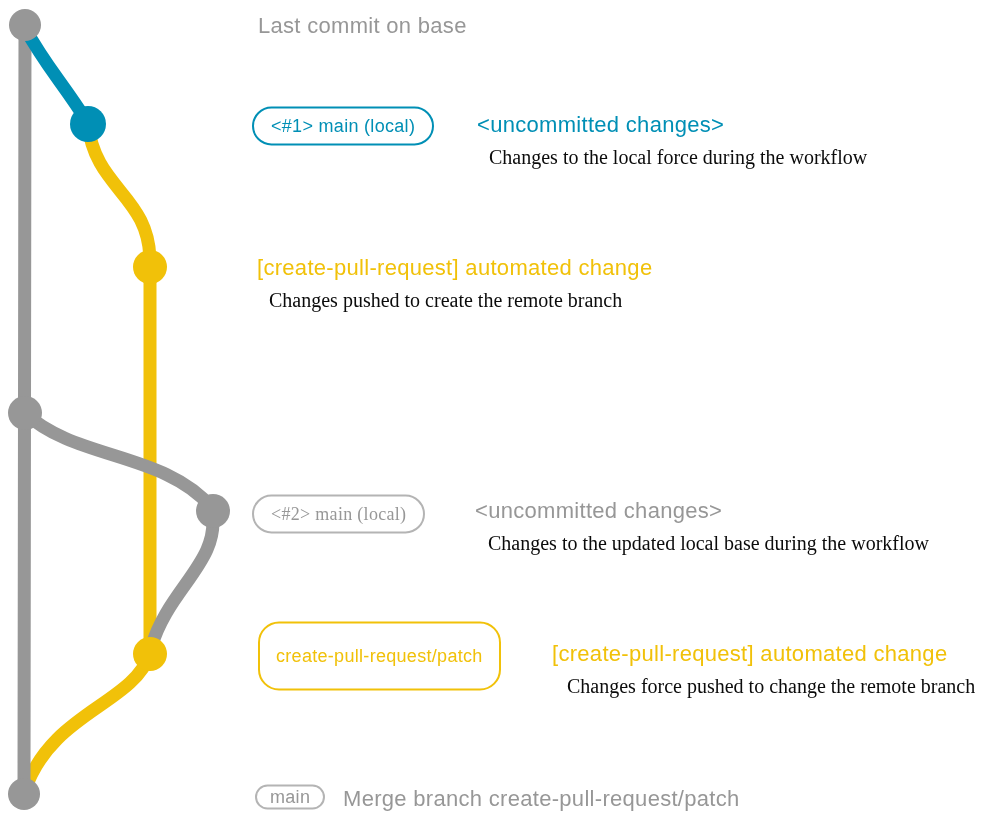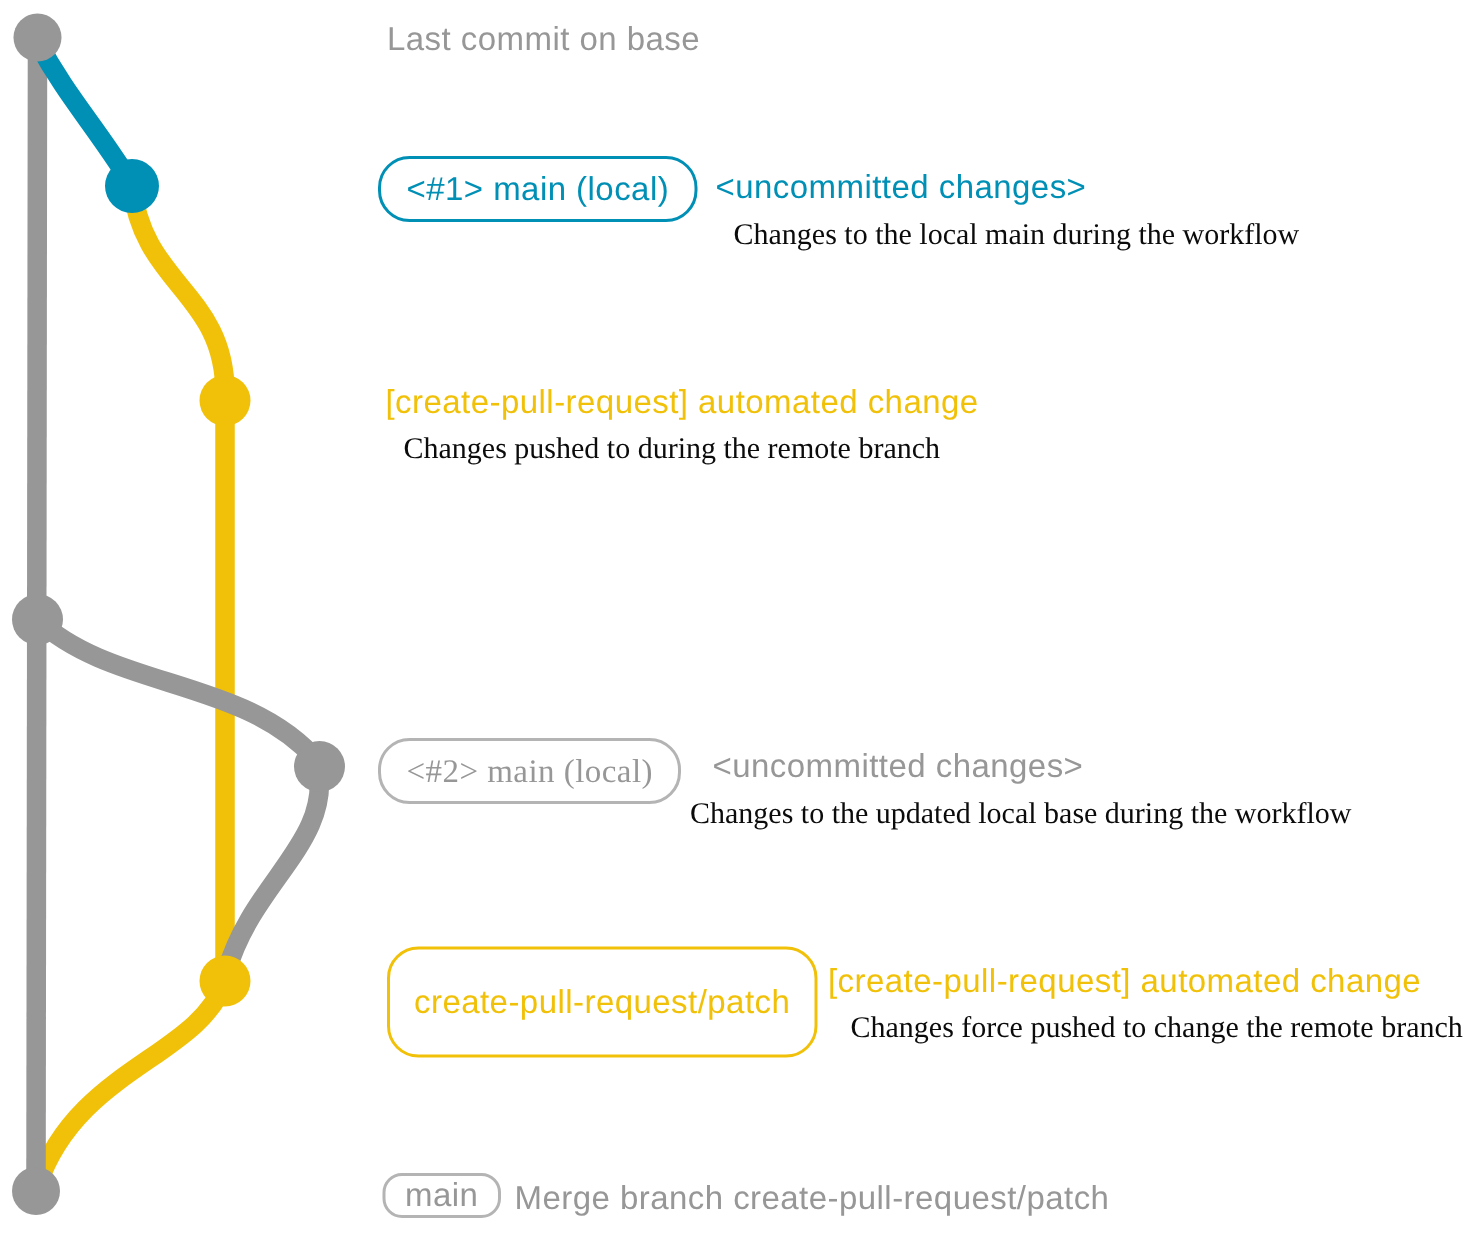--- a/index.html
+++ b/index.html
@@ -27,26 +27,26 @@
   .note.teal   { color: var(--teal); }
   .note.yellow { color: var(--yellow); }
   .desc {
     position: absolute; transform: translateY(-50%);
     font-family: "Liberation Serif", serif;
     font-size: 20px; color: var(--ink); white-space: nowrap;
   }
   .badge {
     position: absolute; transform: translateY(-50%);
     display: inline-block; white-space: nowrap;
-    font-size: 22px; letter-spacing: 0.3px;
+    font-size: 18px; letter-spacing: 0.3px;
     border: 2px solid; border-radius: 21px;
     padding: 7px 17px; background: #ffffff; text-align: right;
   }
   .badge.teal   { color: var(--teal);   border-color: var(--teal); }
-  .badge.yellow { color: var(--yellow); border-color: var(--yellow); padding: 22px 16px; margin-top: 12px; }
+  .badge.yellow { color: var(--yellow); border-color: var(--yellow); padding: 22px 16px; }
   .badge.grayline { color: var(--gray); border-color: var(--gray_light); }
   .badge.small { padding: 0 13px; border-radius: 13px; }
 </style>
 </head>
 <body>
 
 <div id="stage">
 
   <svg id="graph" width="245" height="827" viewBox="0 0 245 827" aria-hidden="true">
 
@@ -65,29 +65,29 @@
     <circle class="dot-gray" cx="25" cy="413" r="17"></circle>
     <circle class="dot-gray" cx="213" cy="511" r="17"></circle>
     <circle class="dot-yellow" cx="150" cy="654" r="17"></circle>
     <circle class="dot-gray" cx="24" cy="794" r="16"></circle>
   </svg>
 
   <div class="note gray" style="left:258px; top:26px;">Last commit on base</div>
 
   <div class="badge teal" style="left:252px; top:126px;">&lt;#1&gt; main (local)</div>
   <div class="note teal" style="left:477px; top:125px;">&lt;uncommitted changes&gt;</div>
-  <div class="desc" style="left:489px; top:157px;">Changes to the local main during the workflow</div>
+  <div class="desc" style="left:489px; top:157px;">Changes to the local force during the workflow</div>
 
   <div class="note yellow" style="left:257px; top:268px;">[create-pull-request] automated change</div>
-  <div class="desc" style="left:269px; top:300px;">Changes pushed to during the remote branch</div>
+  <div class="desc" style="left:269px; top:300px;">Changes pushed to create the remote branch</div>
 
 
   <div class="badge grayline" style="left:252px; top:514px;font-family:Liberation Serif, serif;">&lt;#2&gt; main (local)</div>
   <div class="note gray" style="left:475px; top:511px;">&lt;uncommitted changes&gt;</div>
-  <div class="desc" style="left:460px; top:543px;">Changes to the updated local base during the workflow</div>
+  <div class="desc" style="left:488px; top:543px;">Changes to the updated local base during the workflow</div>
 
   <div class="badge yellow" style="left:258px; top:656px;">create-pull-request/patch</div>
   <div class="note yellow" style="left:552px; top:654px;">[create-pull-request] automated change</div>
   <div class="desc" style="left:567px; top:686px;">Changes force pushed to change the remote branch</div>
 
   <div class="badge grayline small" style="left:255px; top:797px;">main</div>
   <div class="note gray" style="left:343px; top:799px;">Merge branch create-pull-request/patch</div>
 
 </div>
 

